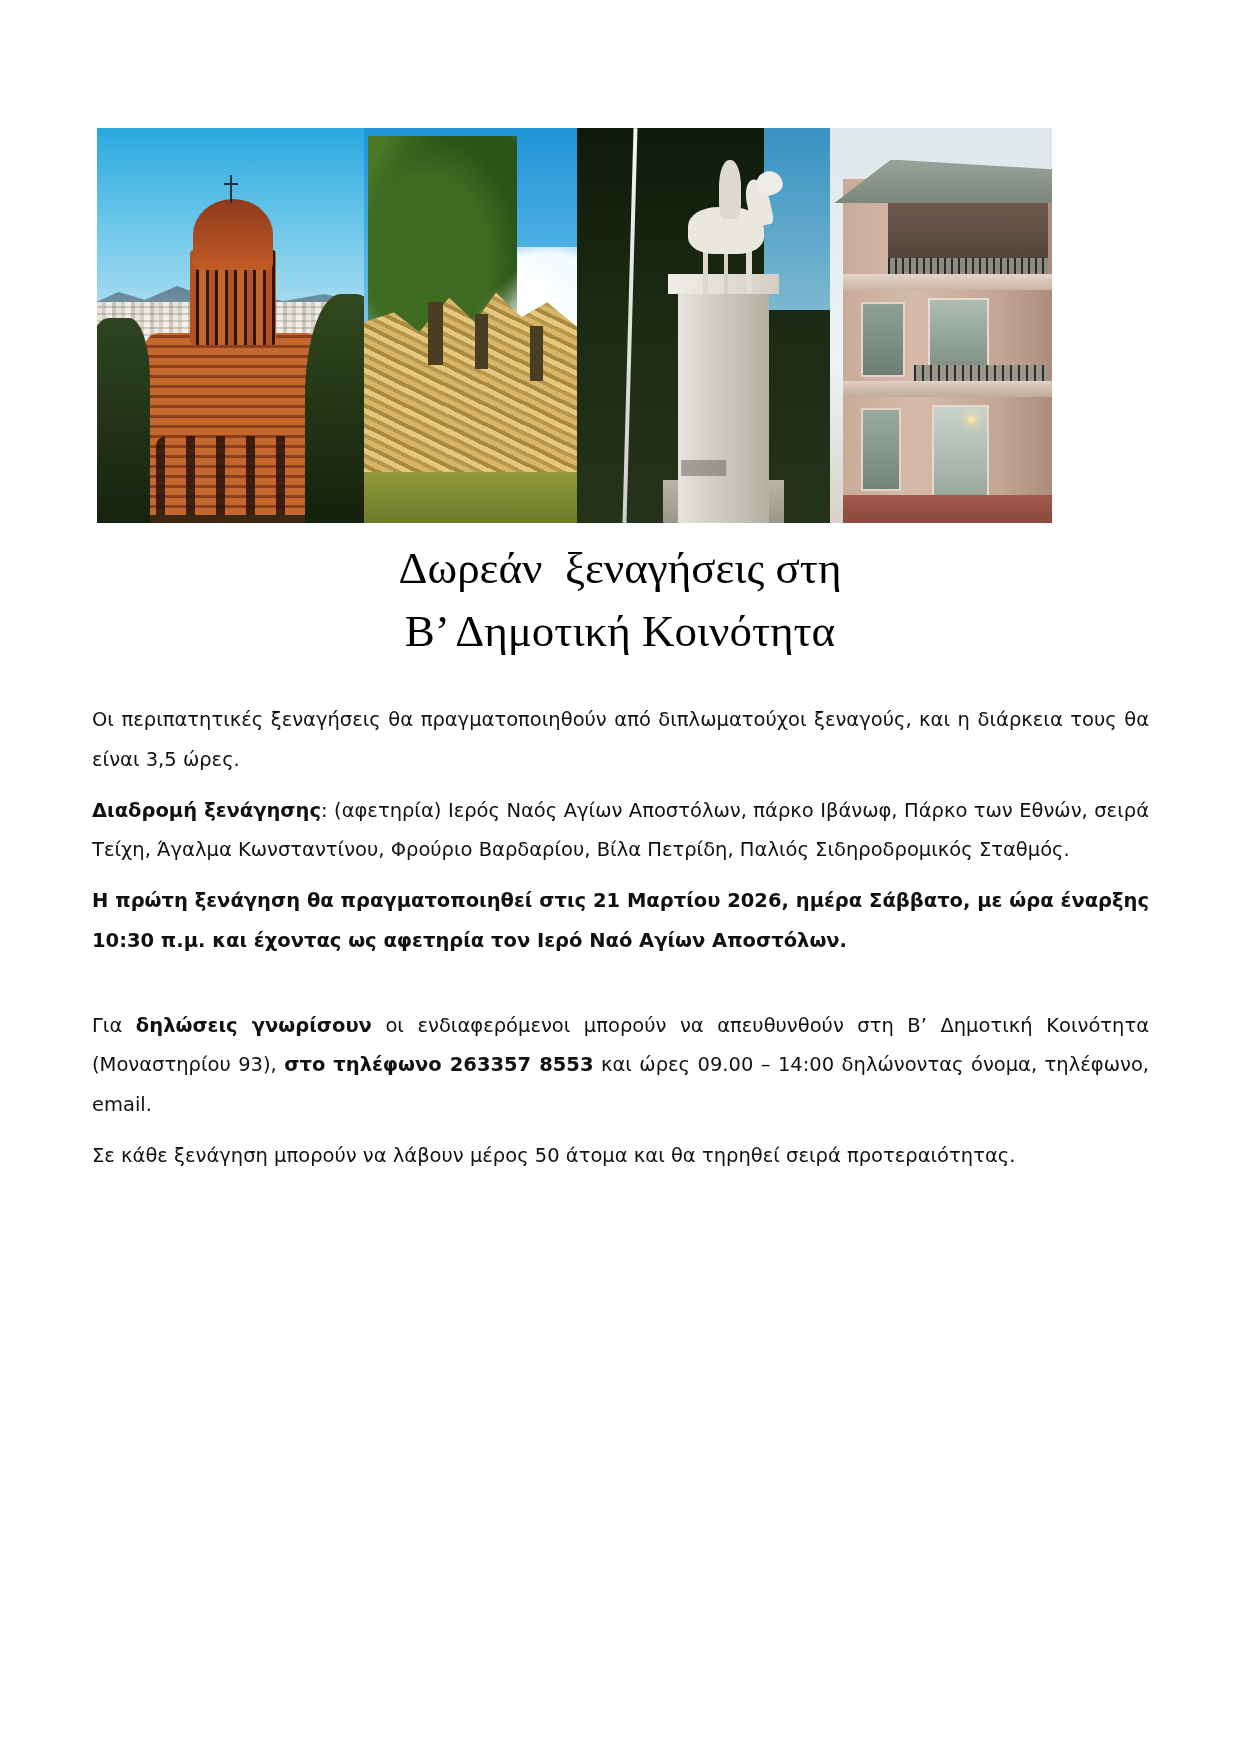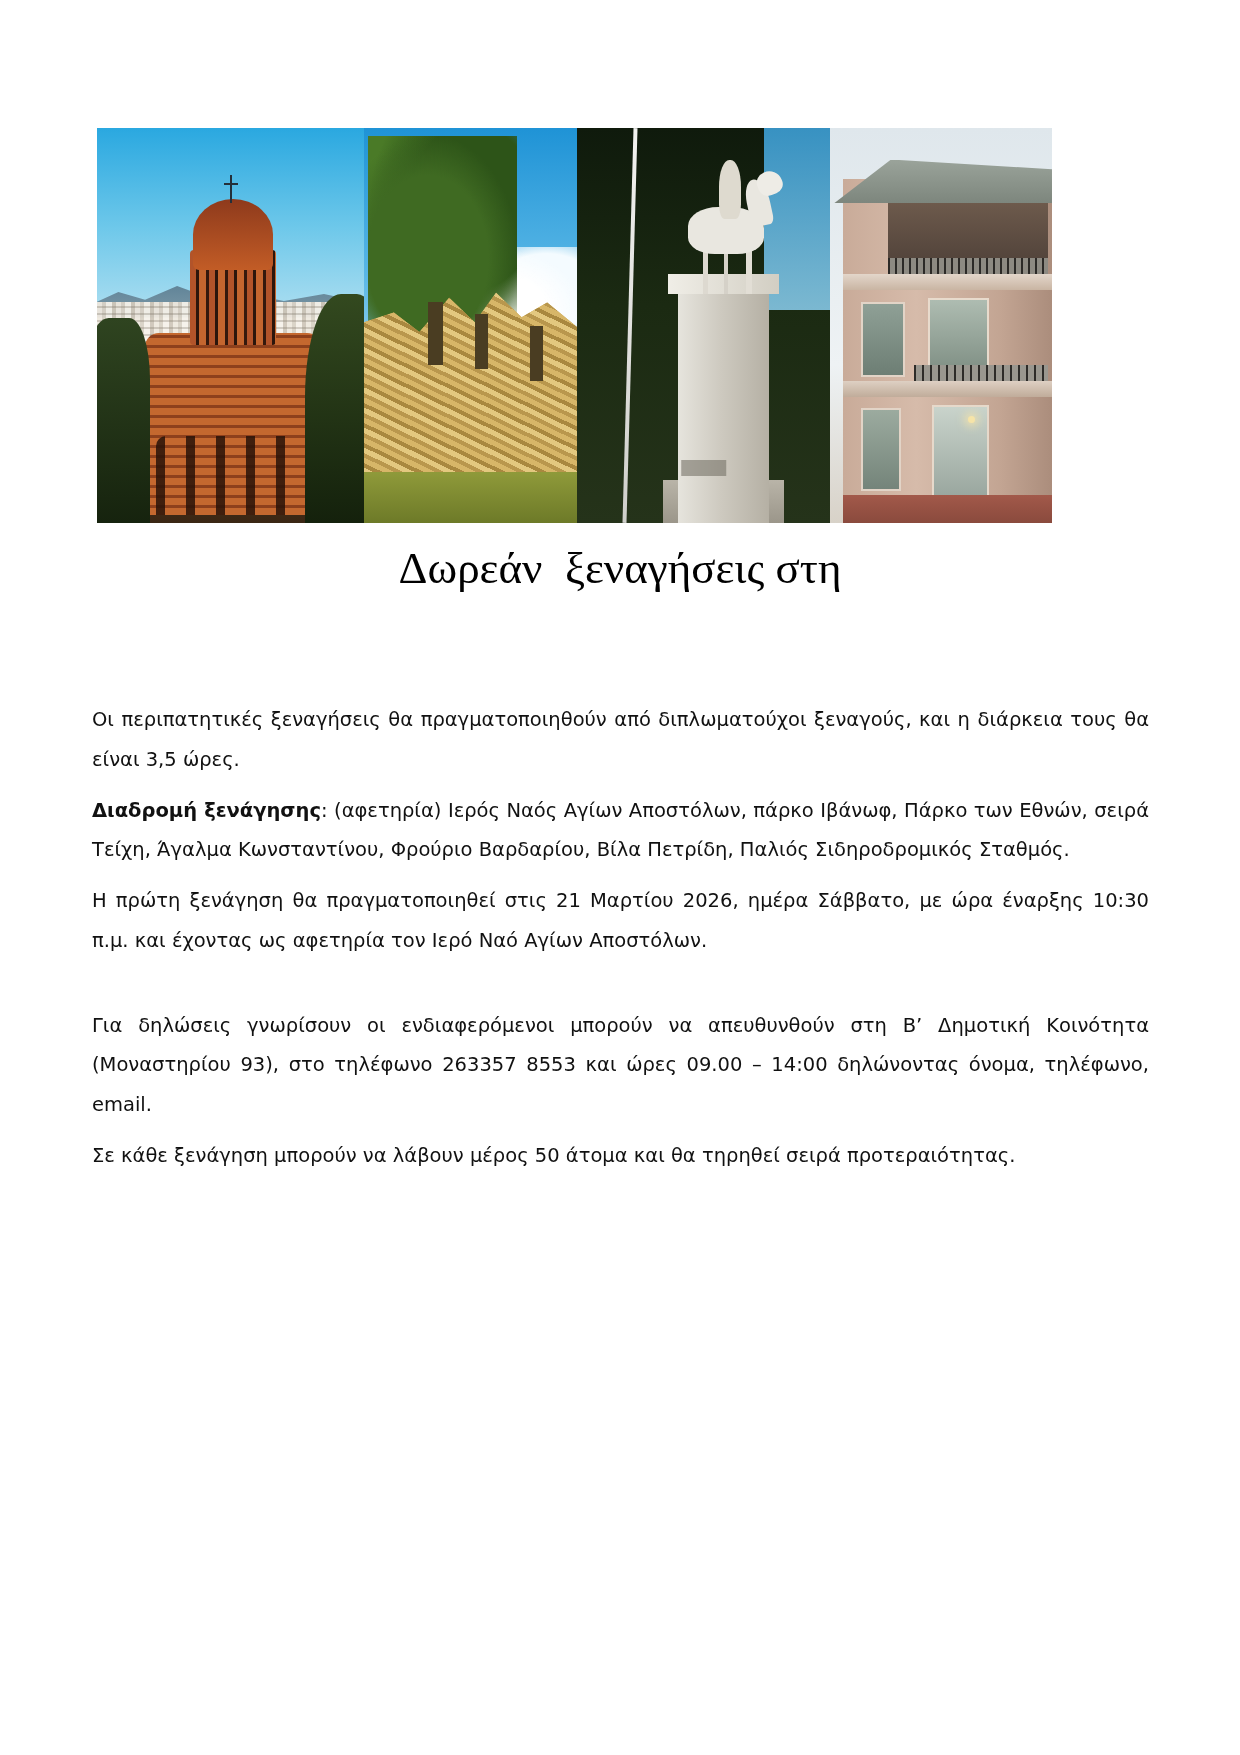--- a/index.html
+++ b/index.html
@@ -291,21 +291,21 @@
     font-size: 19.5px;
     color: #111111;
   }
   p.para {
     margin: 0 0 11px 0;
     text-align: justify;
     line-height: 2.04;
   }
   p.para.last { text-align: left; }
   .spacer { display: block; height: 34px; }
-  b.bold { font-weight: normal; }
+  b.bold { font-weight: bold; }
   .bold-underline { font-weight: bold; }
 </style>
 </head>
 <body>
 
 <div class="page">
 
   <div class="banner">
 
     <div class="photo photo-1">
@@ -362,20 +362,21 @@
       <div class="p4-win-c"></div>
       <div class="p4-door"></div>
       <div class="p4-lamp"></div>
       <div class="p4-steps"></div>
     </div>
 
   </div>
 
   <div class="title-block">
     <span class="title-line">Δωρεάν  ξεναγήσεις στη</span>
+    <span class="title-line">Β’ Δημοτική Κοινότητα</span>
   </div>
 
   <div class="body-block">
 
 
     <p class="para">Οι περιπατητικές ξεναγήσεις θα πραγματοποιηθούν από διπλωματούχοι ξεναγούς, και η  διάρκεια τους θα είναι 3,5 ώρες.</p>
 
     <p class="para"><span class="bold-underline">Διαδρομή ξενάγησης</span><span>: (αφετηρία) Ιερός Ναός Αγίων Αποστόλων, πάρκο Ιβάνωφ, Πάρκο των Εθνών, σειρά Τείχη, Άγαλμα Κωνσταντίνου, Φρούριο Βαρδαρίου, Βίλα Πετρίδη, Παλιός Σιδηροδρομικός Σταθμός.</span></p>
 
     <p class="para"><b class="bold">Η πρώτη ξενάγηση  θα πραγματοποιηθεί στις 21 Μαρτίου 2026, ημέρα Σάββατο, με ώρα έναρξης 10:30 π.μ.  και έχοντας ως αφετηρία τον Ιερό Ναό Αγίων Αποστόλων.</b></p>

